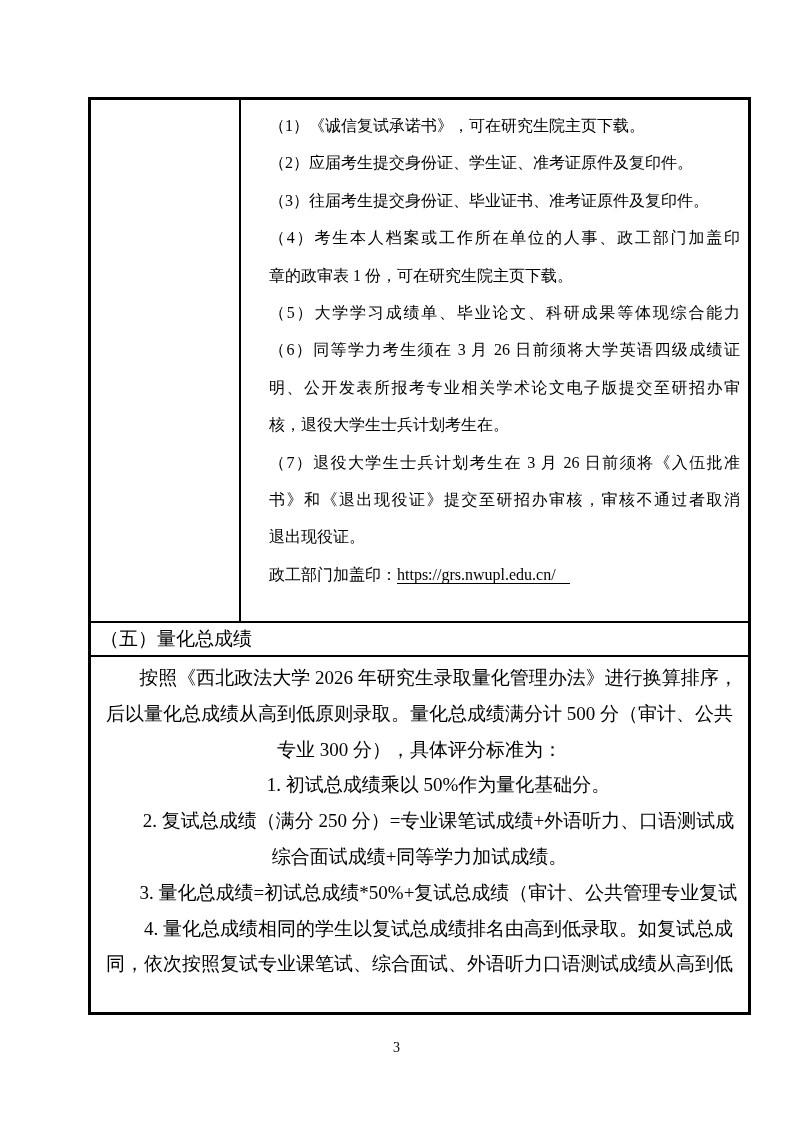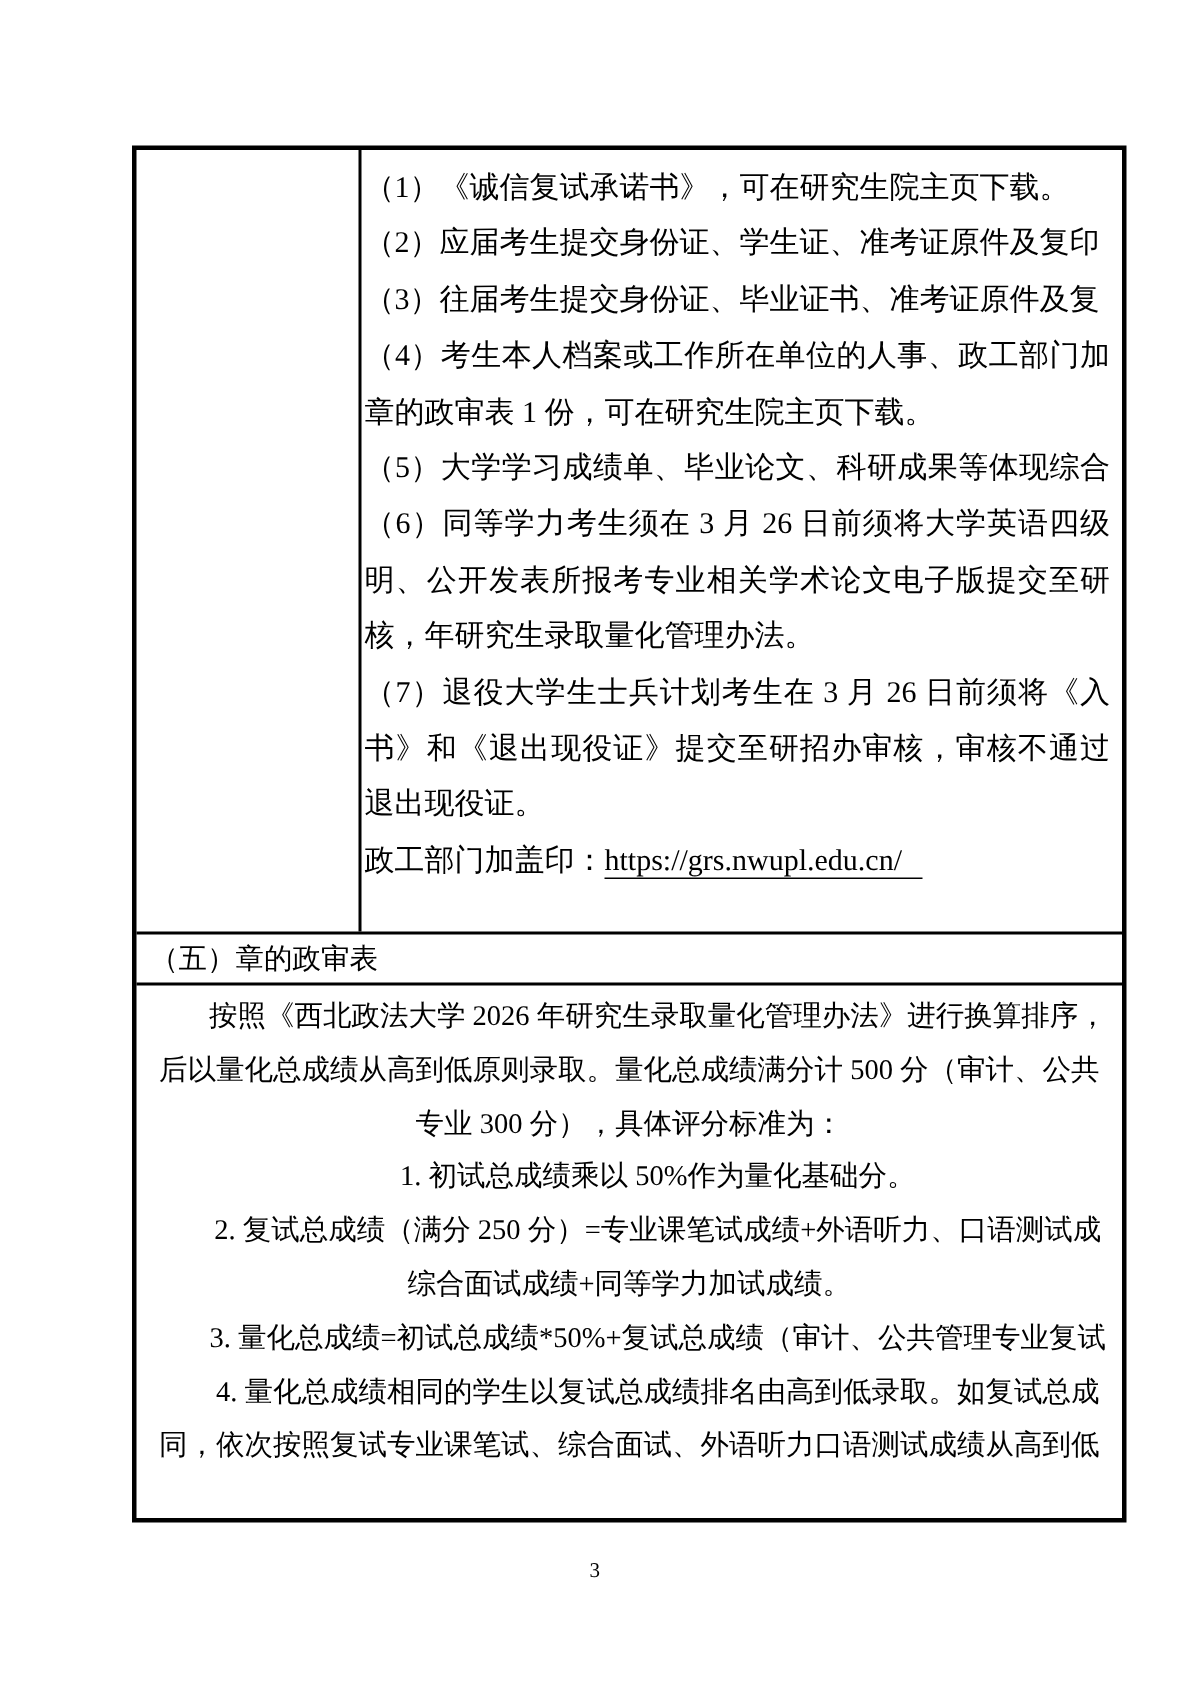--- a/index.html
+++ b/index.html
@@ -31,22 +31,22 @@
     display: flex;
     height: 523px;
     border-bottom: 2px solid #000000;
   }
   .cell-left {
     width: 150px;
     border-right: 2px solid #000000;
   }
   .cell-right {
     flex: 1;
-    padding: 7px 8px 0 2px;
-    font-size: 20px;
+    padding: 7px 8px 0 28px;
+    font-size: 16px;
     font-family: Liberation Serif, serif;
   }
   .cell-right .line {
     line-height: 37.4px;
     height: 37.4px;
     overflow: hidden;
   }
 
   
   .row-section {
@@ -102,32 +102,32 @@
     <div class="cell-left"></div>
     <div class="cell-right">
       <div class="line">（1）《诚信复试承诺书》，可在研究生院主页下载。</div>
       <div class="line">（2）应届考生提交身份证、学生证、准考证原件及复印件。</div>
       <div class="line">（3）往届考生提交身份证、毕业证书、准考证原件及复印件。</div>
       <div class="line fill">（4）考生本人档案或工作所在单位的人事、政工部门加盖印</div>
       <div class="line">章的政审表 1 份，可在研究生院主页下载。</div>
       <div class="line fill">（5）大学学习成绩单、毕业论文、科研成果等体现综合能力</div>
       <div class="line fill">（6）同等学力考生须在 3 月 26 日前须将大学英语四级成绩证</div>
       <div class="line fill">明、公开发表所报考专业相关学术论文电子版提交至研招办审</div>
-      <div class="line">核，年研究生录取量化管理办法。</div>
+      <div class="line">核，退役大学生士兵计划考生在。</div>
       <div class="line fill">（7）退役大学生士兵计划考生在 3 月 26 日前须将《入伍批准</div>
       <div class="line fill">书》和《退出现役证》提交至研招办审核，审核不通过者取消</div>
       <div class="line">退出现役证。</div>
       <div class="line">
         <span>政工部门加盖印：</span><span class="homepage-link">https://grs.nwupl.edu.cn/</span>
       </div>
     </div>
   </div>
 
   <div class="row-section">
-    <span>（五）章的政审表</span>
+    <span>（五）量化总成绩</span>
   </div>
 
   <div class="row-admission">
     <div class="line ind fill">按照《西北政法大学 2026 年研究生录取量化管理办法》进行换算排序，最</div>
     <div class="line fill">后以量化总成绩从高到低原则录取。量化总成绩满分计 500 分（审计、公共管理</div>
     <div class="line">专业 300 分），具体评分标准为：</div>
     <div class="line ind">1. 初试总成绩乘以 50%作为量化基础分。</div>
     <div class="line ind fill">2. 复试总成绩（满分 250 分）=专业课笔试成绩+外语听力、口语测试成绩+</div>
     <div class="line">综合面试成绩+同等学力加试成绩。</div>
     <div class="line ind fill">3. 量化总成绩=初试总成绩*50%+复试总成绩（审计、公共管理专业复试总成</div>

